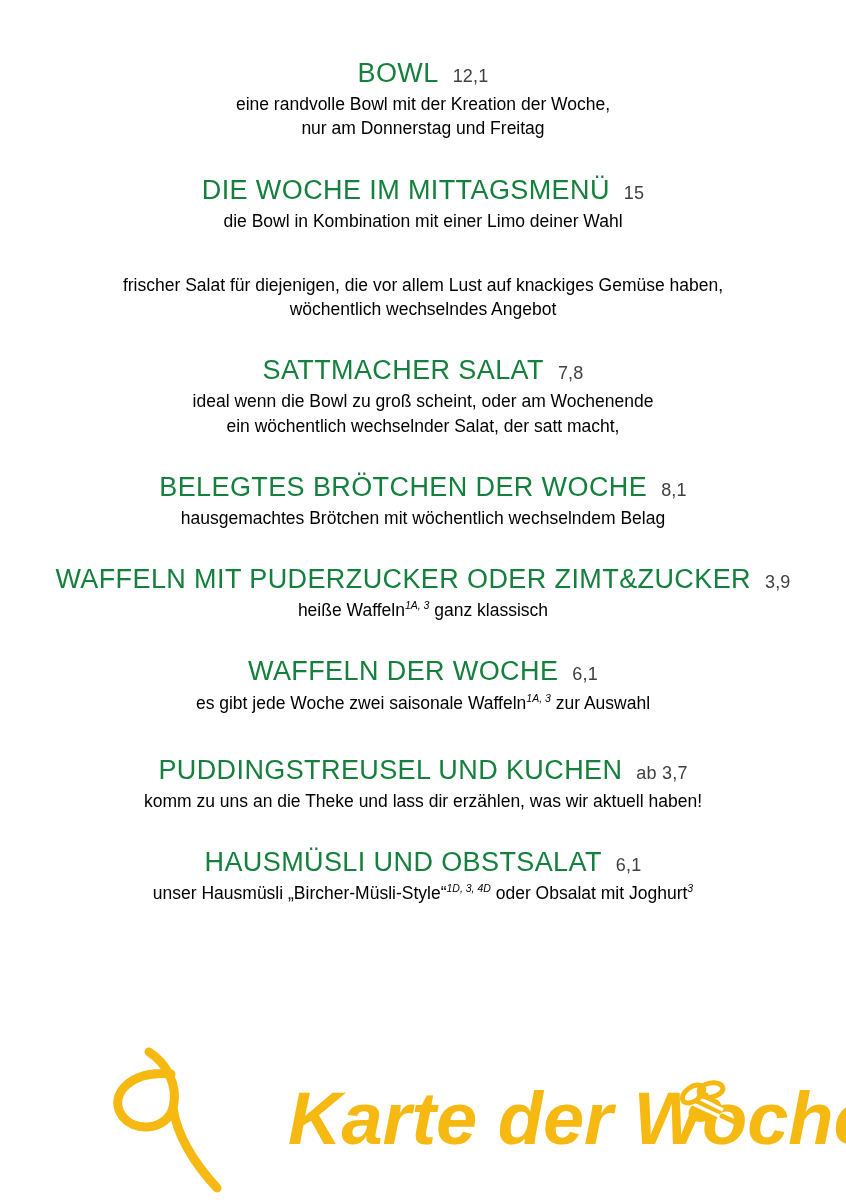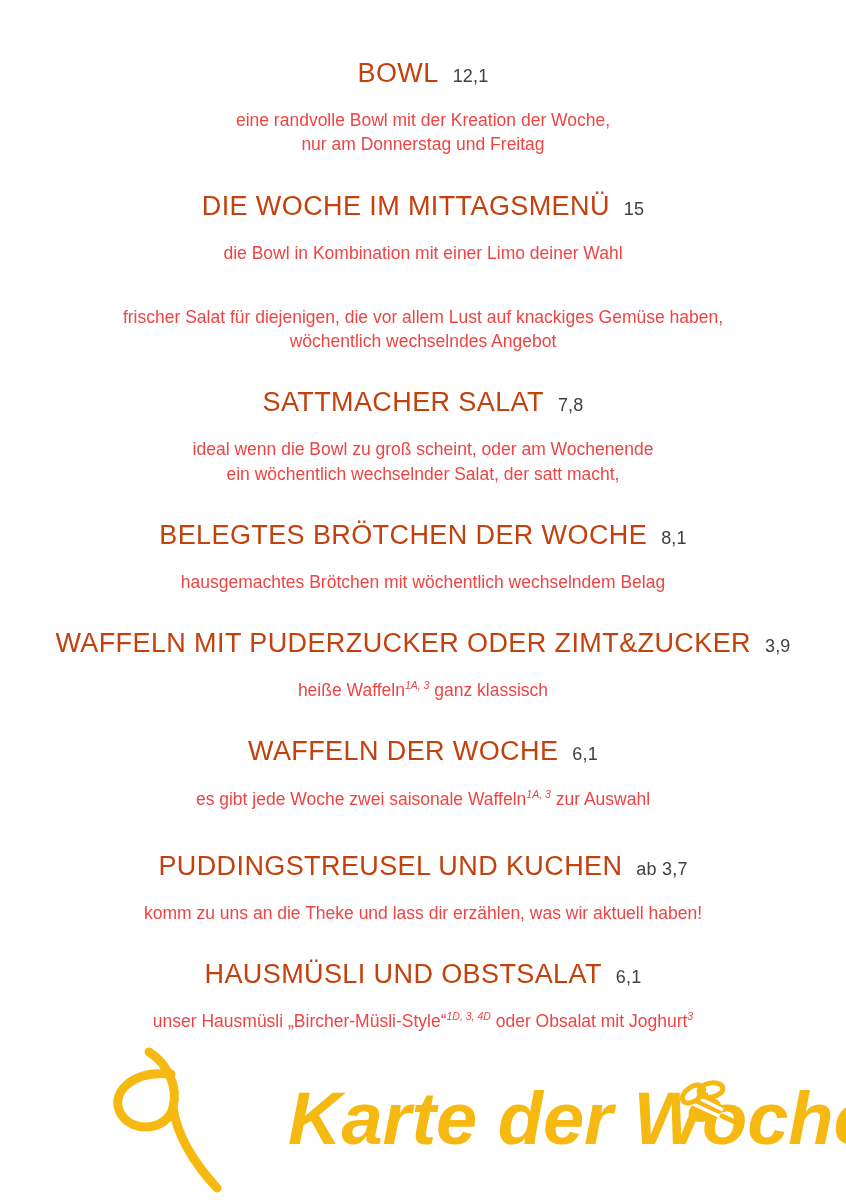--- a/index.html
+++ b/index.html
@@ -42,33 +42,33 @@
     justify-content: center;
     align-items: baseline;
     gap: 14px;
     white-space: nowrap;
   }
   .title {
     font-size: 27px;
     font-weight: 400;
     letter-spacing: 0.4px;
     line-height: 1.12;
-    color: #c2410c;
+    color: #15803d;
   }
   .price {
     font-size: 18px;
     font-weight: 400;
     color: #404040;
     letter-spacing: 0.2px;
   }
   .desc {
     font-size: 17.5px;
     line-height: 1.38;
-    color: #ef4444;
-    margin-top: 20px;
+    color: #000000;
+    margin-top: 4px;
   }
   .desc .line {
     display: block;
   }
   sup {
     font-size: 10.5px;
     line-height: 0;
     vertical-align: super;
     font-style: italic;
   }

